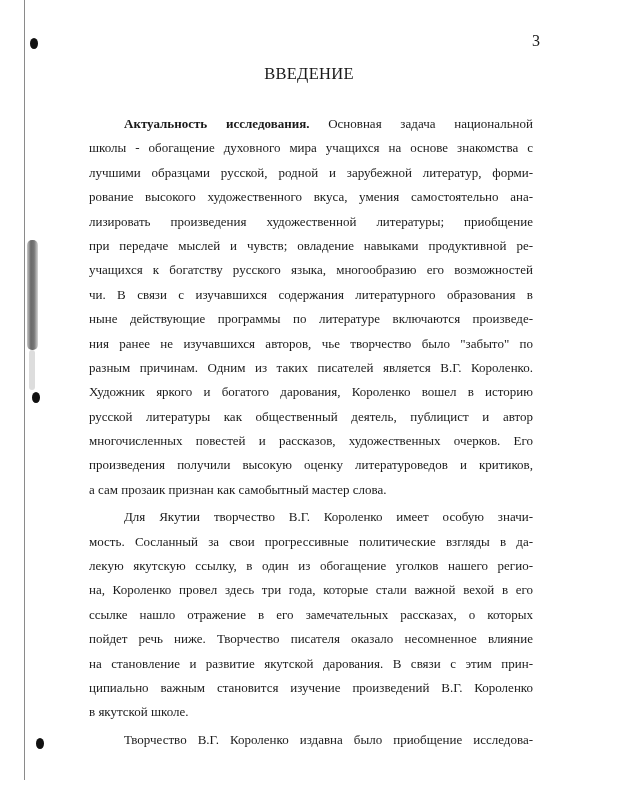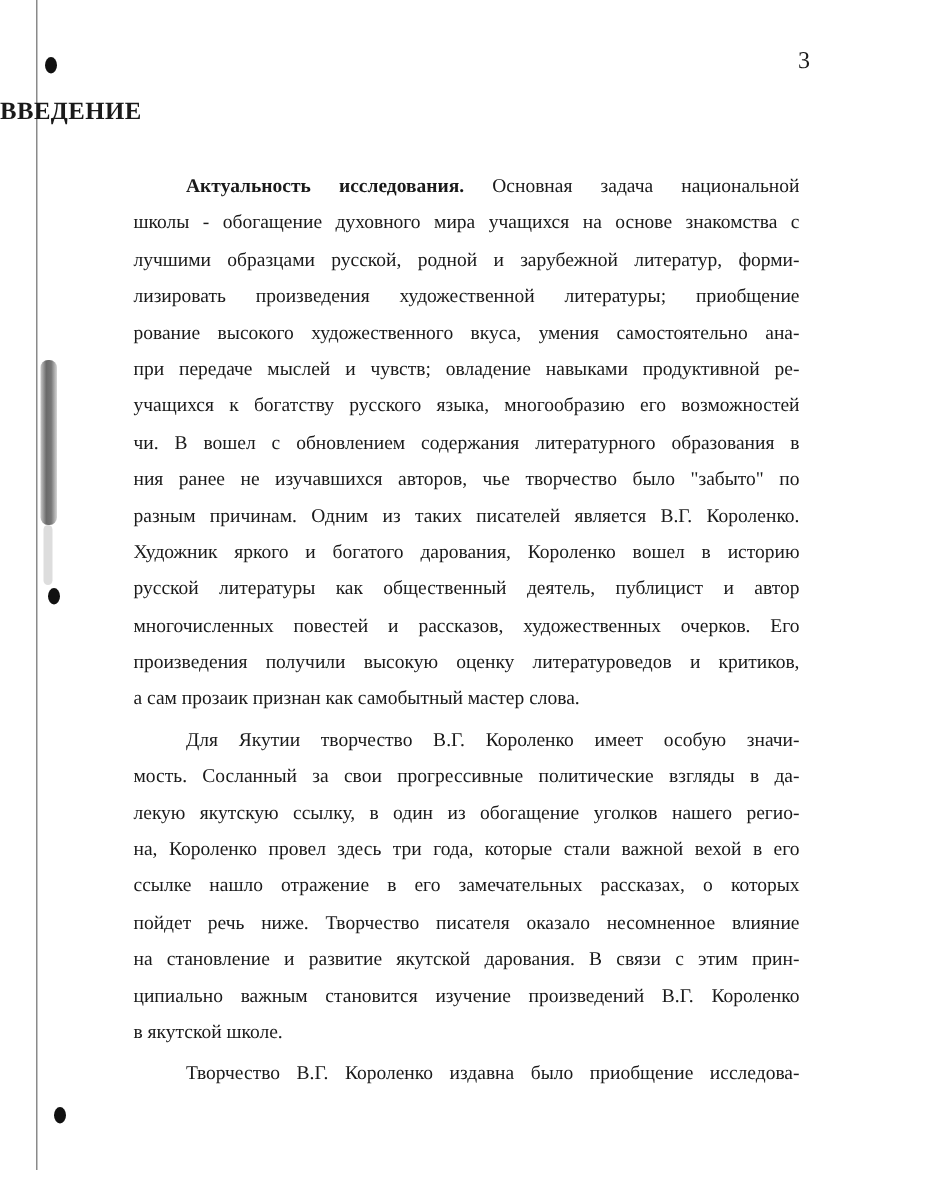--- a/index.html
+++ b/index.html
@@ -4,22 +4,22 @@
   <style>
     html, body { margin: 0; padding: 0; background: #ffffff; }
     body { width: 618px; height: 800px; position: relative; overflow: hidden;
       font-family: "Liberation Serif", "DejaVu Serif", serif; color: #1a1a1a; }
     .scan-edge { position: absolute; left: 24px; top: 0; width: 1px; height: 780px; background: #8a8a8a; }
     .scan-smear { position: absolute; left: 27px; top: 240px; width: 11px; height: 110px;
       background: linear-gradient(to right, #bbb 0%, #444 35%, #555 65%, #ccc 100%); border-radius: 5px; opacity: .8; }
     .scan-smear2 { position: absolute; left: 29px; top: 350px; width: 6px; height: 40px; background: #ddd; border-radius: 3px; }
     .hole { position: absolute; width: 8px; height: 11px; background: #111; border-radius: 50%; }
     .page-num { position: absolute; left: 532px; top: 32px; font-size: 16px; }
-    .heading { position: absolute; left: 0; width: 618px; top: 64px; 
-      font-weight: bold; font-size: 16.5px; letter-spacing: 0.3px; }
+    .heading { position: absolute; left: 0; width: 618px; top: 64px; text-align: center;
+      font-weight: normal; font-size: 16.5px; letter-spacing: 0.3px; }
     .body { position: absolute; left: 89px; top: 112px; width: 444px; font-size: 13px; line-height: 24.4px; }
     .line { display: block; text-align: justify; text-align-last: justify; white-space: nowrap; height: 24.4px; }
     .line.last { text-align-last: left; }
     .indent { padding-left: 35px; }
     .bold { font-weight: bold; }
     .gap { height: 3px; }
   </style>
 </head>
 <body>
 
@@ -31,25 +31,26 @@
 <div class="hole" style="left:36px;top:738px;"></div>
 
 <div class="page-num">3</div>
 <div class="heading">ВВЕДЕНИЕ</div>
 
 <div class="body">
   <div>
     <span class="line indent"><span class="bold">Актуальность исследования.</span><span> Основная задача национальной</span></span>
     <span class="line">школы - обогащение духовного мира учащихся на основе знакомства с</span>
     <span class="line">лучшими образцами русской, родной и зарубежной литератур, форми-</span>
+    <span class="line">рование высокого художественного вкуса, умения самостоятельно ана-</span>
     <span class="line">лизировать произведения художественной литературы; приобщение</span>
-    <span class="line">рование высокого художественного вкуса, умения самостоятельно ана-</span>
     <span class="line">при передаче мыслей и чувств; овладение навыками продуктивной ре-</span>
     <span class="line">учащихся к богатству русского языка, многообразию его возможностей</span>
-    <span class="line">чи. В вошел с обновлением содержания литературного образования в</span>
+    <span class="line">чи. В связи с изучавшихся содержания литературного образования в</span>
+    <span class="line">ныне действующие программы по литературе включаются произведе-</span>
     <span class="line">ния ранее не изучавшихся авторов, чье творчество было "забыто" по</span>
     <span class="line">разным причинам. Одним из таких писателей является В.Г. Короленко.</span>
     <span class="line">Художник яркого и богатого дарования, Короленко вошел в историю</span>
     <span class="line">русской литературы как общественный деятель, публицист и автор</span>
     <span class="line">многочисленных повестей и рассказов, художественных очерков. Его</span>
     <span class="line">произведения получили высокую оценку литературоведов и критиков,</span>
     <span class="line last">а сам прозаик признан как самобытный мастер слова.</span>
   </div>
   <div class="gap"></div>
   <div>

